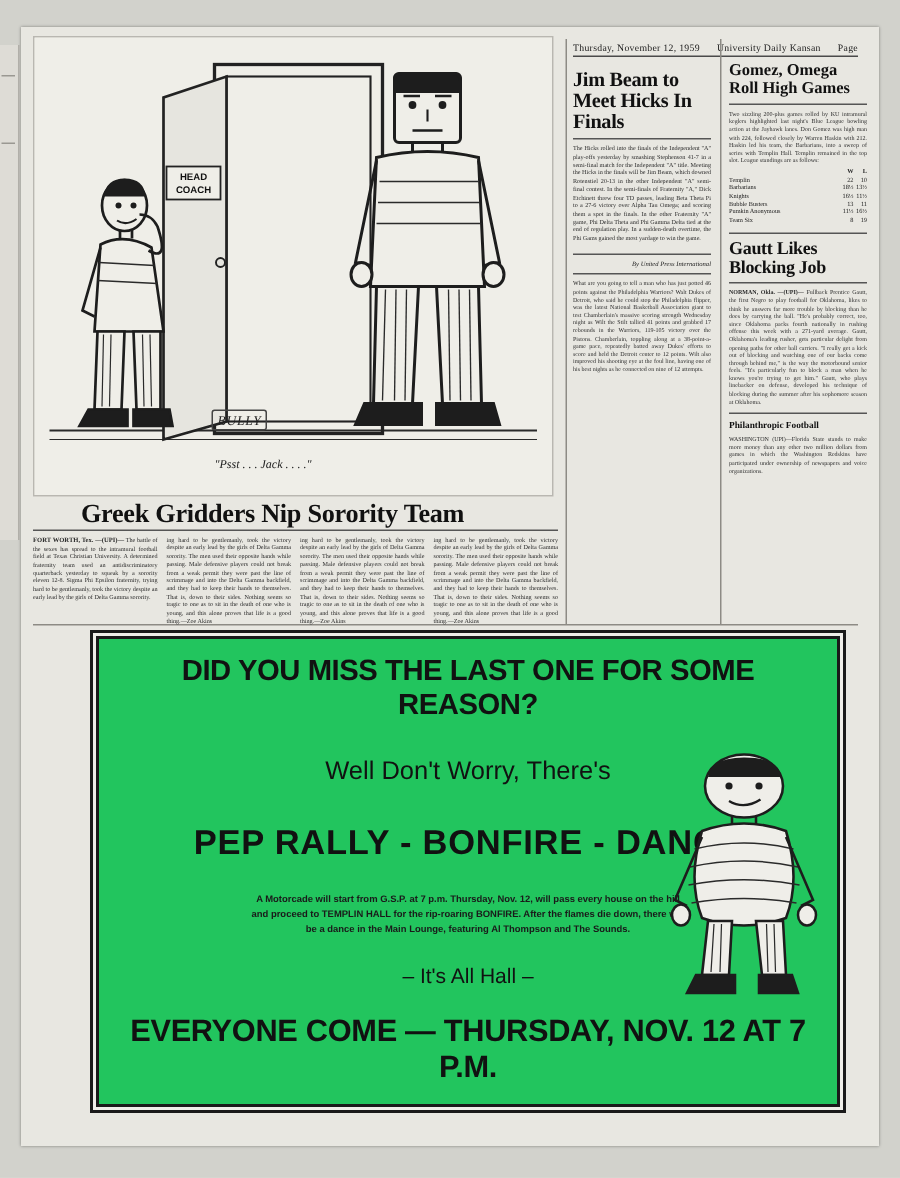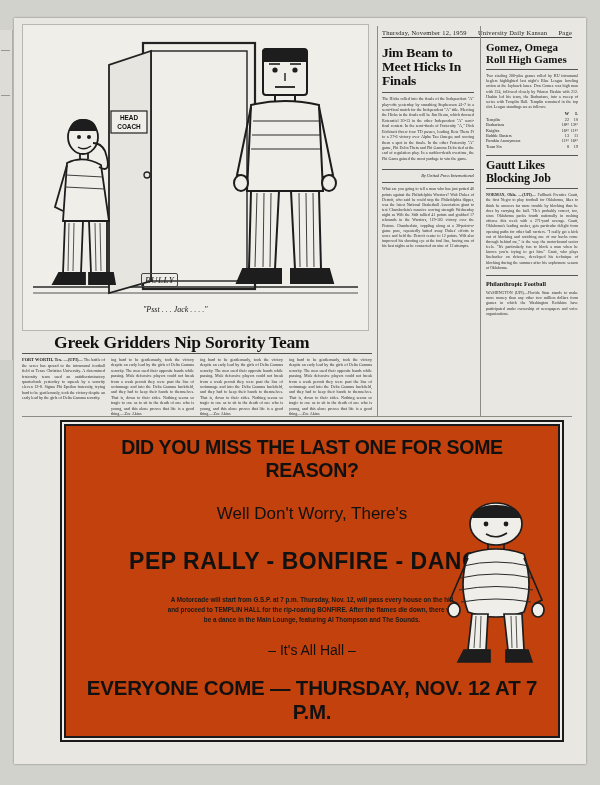--- a/index.html
+++ b/index.html
@@ -90,21 +90,21 @@
   .stand td{padding:0;line-height:1.28;}
   .stand td.n{text-align:right;width:9px;}
   .stand .hdr td{font-weight:bold;}
 
   
   .boxhd{font-size:6.2px;font-weight:bold;color:#111;margin-top:4px;}
 
   
   .ad{
     position:absolute;left:60px;top:420px;width:500px;height:318px;
-    background:#c2410c;
+    background:#22c55e;
     border:2px solid #1a1a1a;
     box-shadow:inset 0 0 0 2px #efeee9, inset 0 0 0 4px #1a1a1a;
   }
   .ad-inner{position:absolute;left:0;top:0;right:0;bottom:0;padding:10px 12px;box-sizing:border-box;}
   .ad-l1{font-size:19.5px;font-weight:bold;text-align:center;color:#111;font-family:"Liberation Sans", sans-serif;letter-spacing:-.3px;margin-top:4px;}
   .ad-l2{font-size:17px;text-align:center;color:#111;font-family:"Liberation Sans", sans-serif;margin-top:22px;font-weight:500;}
   .ad-l3{font-size:17px;text-align:center;color:#111;font-family:"Liberation Sans", sans-serif;margin-top:4px;font-weight:500;}
   .ad-l4{font-size:23px;font-weight:bold;text-align:center;color:#111;font-family:"Liberation Sans", sans-serif;margin-top:24px;letter-spacing:.5px;}
   .ad-para{
     width:290px;margin:20px auto 0;font-size:6.3px;line-height:1.55;color:#1a1a1a;

